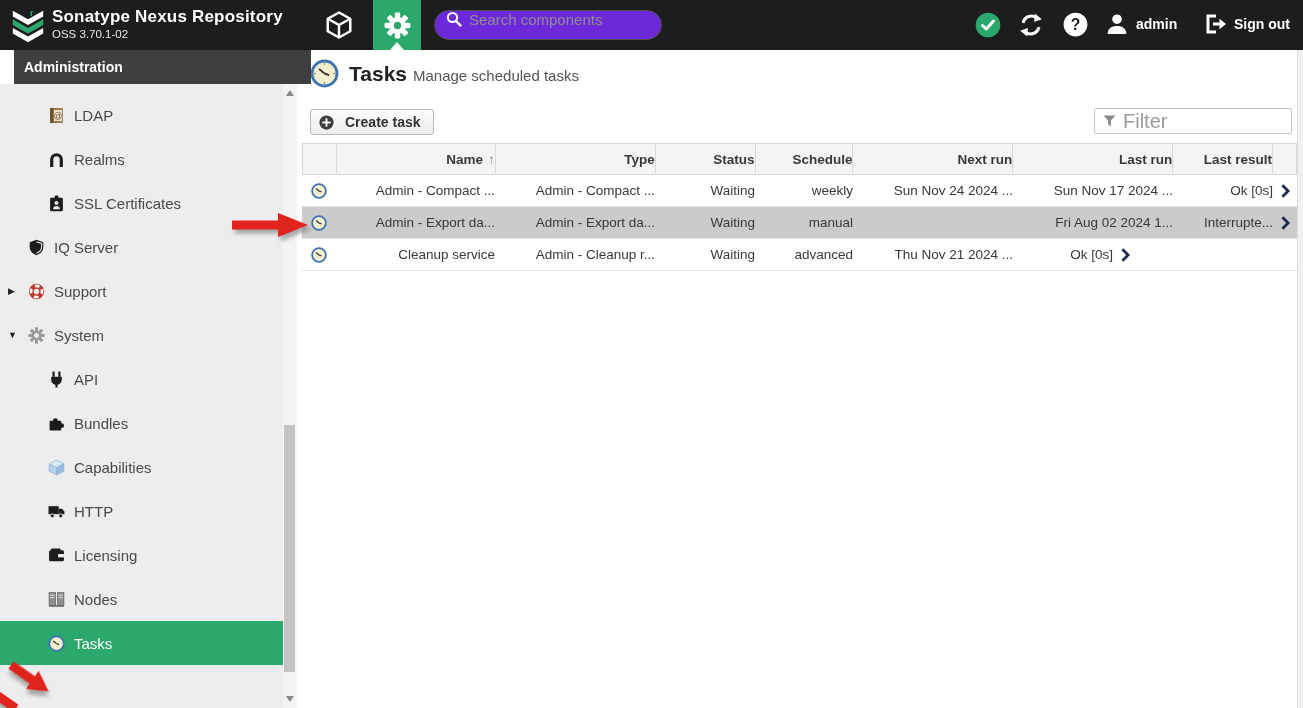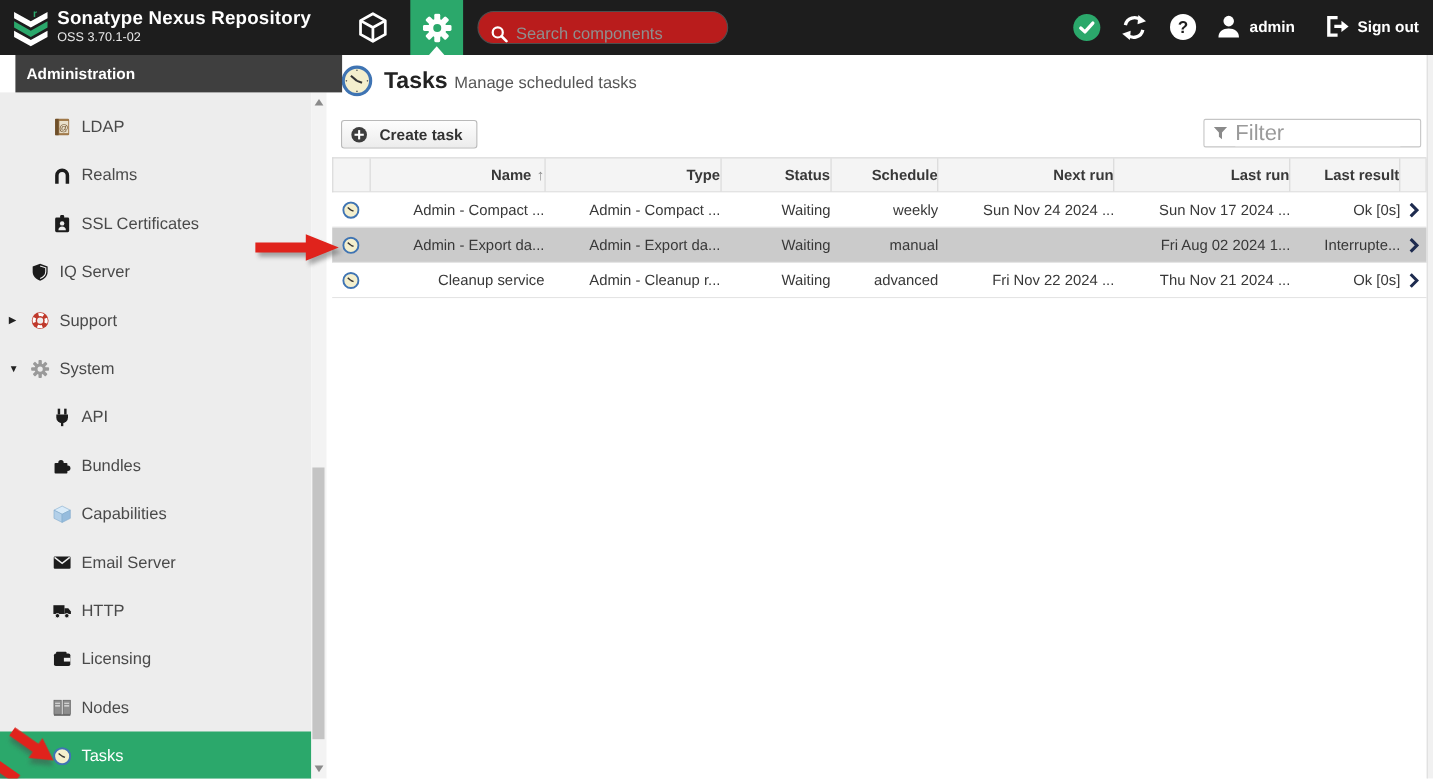--- a/index.html
+++ b/index.html
@@ -10,22 +10,22 @@
   .header { position:absolute; left:0; top:0; width:1303px; height:50px; background:#1d1d1d; z-index:5; }
   .logo { position:absolute; left:9px; top:7px; }
   .app-titles { position:absolute; left:52px; top:6px; color:#fff; }
   .app-title { font-size:17px; font-weight:bold; line-height:21px; letter-spacing:.2px; }
   .app-version { font-size:11.5px; line-height:14px; color:#e8e8e8; }
   .mode-btn { position:absolute; top:0; height:50px; display:flex; align-items:center; justify-content:center; cursor:pointer; }
   .mode-browse { left:316px; width:46px; }
   .mode-admin { left:373px; width:48px; background:#2BA86B; }
   .tab-notch { position:absolute; left:50%; bottom:0; transform:translateX(-50%); width:0; height:0;
                border-left:7px solid transparent; border-right:7px solid transparent; border-bottom:8px solid #fff; }
-  .search-pill { position:absolute; left:434px; top:10px; width:228px; height:30px; background:#b91c1c;
-                 border:1px solid #4e4e4e; border-radius:15px; display:flex; align-items:flex-end; padding-left:11px; }
+  .search-pill { position:absolute; left:434px; top:10px; width:228px; height:30px; background:#6d28d9;
+                 border:1px solid #4e4e4e; border-radius:15px; display:flex; align-items:flex-start; padding-left:11px; }
   .search-pill input { background:transparent; border:none; outline:none; color:#ddd; font-size:15px;
                  font-family:"Liberation Sans", sans-serif; width:180px; margin-left:7px; }
   .search-pill input::placeholder { color:#8f8f8f; }
   .hdr-ic { position:absolute; top:12px; display:flex; align-items:center; cursor:pointer; }
   .hdr-label { color:#fff; font-weight:bold; font-size:14px; margin-left:7px; }
 
   
   .admin-bar { position:absolute; left:14px; top:50px; width:297px; height:34px; background:#3f3f3f;
                color:#fff; font-size:14px; font-weight:bold; line-height:34px; padding-left:10px; z-index:4; }
   .sidebar { position:absolute; left:0; top:84px; width:283px; height:624px; background:#ededed; }
@@ -275,29 +275,20 @@
         <span class="nav-icon">
           <svg width="17" height="17" viewBox="0 0 16 16">
             <polygon points="8,1 15,4.5 8,8 1,4.5" fill="#d9ebf9" stroke="#7fa8cc" stroke-width="0.5"></polygon>
             <polygon points="1,4.5 8,8 8,15 1,11.5" fill="#b3d0e9" stroke="#7fa8cc" stroke-width="0.5"></polygon>
             <polygon points="15,4.5 8,8 8,15 15,11.5" fill="#96bcdd" stroke="#7fa8cc" stroke-width="0.5"></polygon>
           </svg>
         </span>
         <span class="nav-label">Capabilities</span>
       </div>
 
-      <div class="nav-item lvl2">
-        <span class="nav-icon">
-          <svg width="17" height="17" viewBox="0 0 16 16">
-            <rect x="0.8" y="2.8" width="14.4" height="10.4" rx="1" fill="#1c1c1c"></rect>
-            <polyline points="1.5,3.5 8,8.6 14.5,3.5" fill="none" stroke="#ededed" stroke-width="1.3"></polyline>
-          </svg>
-        </span>
-        <span class="nav-label">Email Server</span>
-      </div>
 
       <div class="nav-item lvl2">
         <span class="nav-icon">
           <svg width="17" height="17" viewBox="0 0 16 16">
             <rect x="0.5" y="3" width="9.5" height="7.5" fill="#1c1c1c"></rect>
             <path d="M10 5.5 h3.2 l2.3 2.8 v2.2 h-5.5 z" fill="#1c1c1c"></path>
             <circle cx="4" cy="12" r="1.9" fill="#1c1c1c" stroke="#ededed" stroke-width="0.8"></circle>
             <circle cx="12" cy="12" r="1.9" fill="#1c1c1c" stroke="#ededed" stroke-width="0.8"></circle>
           </svg>
         </span>
@@ -448,21 +439,20 @@
             <svg width="16" height="16" viewBox="0 0 20 20">
                 <circle cx="10" cy="10" r="8.6" fill="#f4efcd" stroke="#3f74b3" stroke-width="2.2"></circle>
                 <line x1="10" y1="10" x2="6.4" y2="7" stroke="#333" stroke-width="1.6"></line>
                 <line x1="10" y1="10" x2="13" y2="11.2" stroke="#333" stroke-width="1.6"></line>
               </svg>
           </div>
           <div class="cell c-name">Cleanup service</div>
           <div class="cell c-type">Admin - Cleanup r...</div>
           <div class="cell c-status">Waiting</div>
           <div class="cell c-sched">advanced</div>
-          <div class="cell c-next">Fri Nov 22 2024 ...</div>
           <div class="cell c-last">Thu Nov 21 2024 ...</div>
           <div class="cell c-result">Ok [0s]</div>
           <div class="cell c-chev">
             <svg width="9" height="14" viewBox="0 0 10 16">
                 <polyline points="1.5,1.5 8,8 1.5,14.5" fill="none" stroke="#1e2b4f" stroke-width="3.2"></polyline>
               </svg>
           </div>
         </div>
       </div>
     </div>

